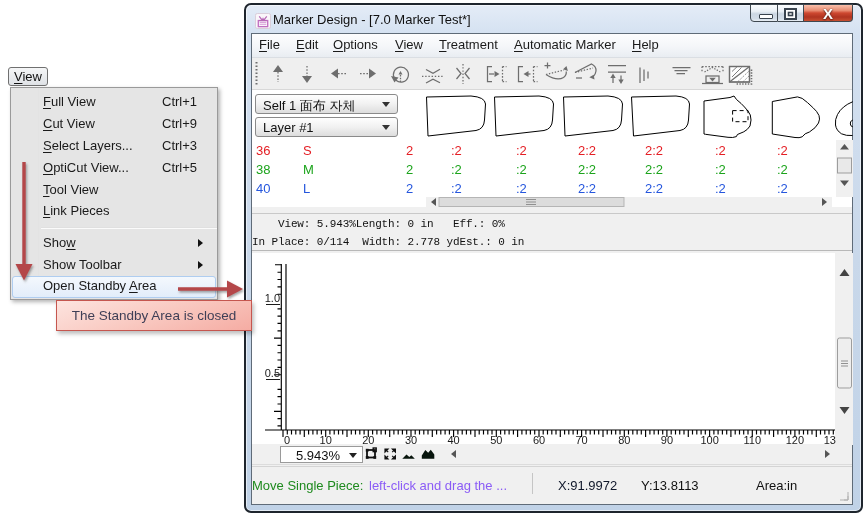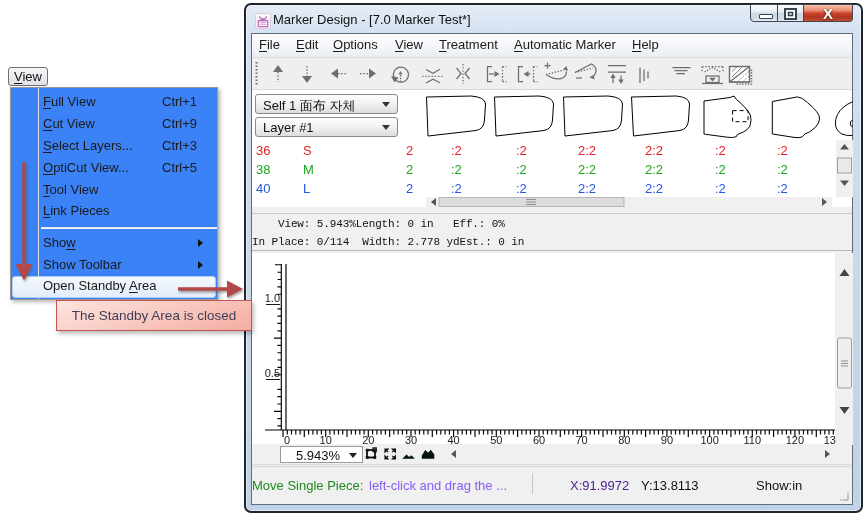--- a/index.html
+++ b/index.html
@@ -44,21 +44,21 @@
 #infopanel { position:absolute; left:0; top:179px; width:100%; height:38px; background:#f0f0f0; border-top:1px solid #c9c9c9; border-bottom:1px solid #b8b8b8; font-family:"Liberation Mono",monospace; font-size:11px; color:#111; white-space:pre;text-align:center; }
 
 #canvas { position:absolute; left:0; top:219px; width:583px; height:191px; background:#fff; }
 #bottomctr { position:absolute; left:0; top:410px; width:100%; height:21px; background:#f0f0f0; border-bottom:1px solid #dcdcdc; }
 #zoombox { position:absolute; left:28px; top:2px; width:83px; height:17px; background:#fff; border:1px solid #9a9a9a; font-size:13px; color:#111; padding:1px 0 0 15px; }
 
 #statusbar { position:absolute; left:0; top:432px; width:100%; height:38px; background:#f0f0f0; border-top:1px solid #d4d4d4; font-size:13px; }
 
 #viewbtn { position:absolute; left:8px; top:67px; width:40px; height:19px; border:1px solid #707070; border-radius:3px; background:linear-gradient(180deg,#f5f6f7,#dfe2e6); font-size:13px; color:#111; text-align:center; padding-top:1px; }
 #viewbtn u { text-decoration:underline; text-underline-offset:2px; }
-#menu { position:absolute; left:10px; top:87px; width:208px; height:213px; background:#3b82f6; border:1px solid #9a9a9a; box-shadow:2px 2px 4px rgba(0,0,0,0.3); }
+#menu { position:absolute; left:10px; top:87px; width:208px; height:213px; background:#e5e5e5; border:1px solid #9a9a9a; box-shadow:2px 2px 4px rgba(0,0,0,0.3); }
 #gutline { position:absolute; left:27px; top:0; width:1px; height:100%; background:#e3e3e3; }
 .menurow { position:absolute; left:32px; font-size:13px; color:#1a1a1a; }
 .shortcut { position:absolute; font-size:13px; color:#1a1a1a; }
 .subarr { position:absolute; width:0; height:0; border-top:4px solid transparent; border-bottom:4px solid transparent; border-left:5px solid #111; }
 #mhl { position:absolute; left:1px; top:188px; width:204px; height:22px; border:1px solid #afcdf0; border-radius:3px; background:linear-gradient(180deg,#f4f8fd,#e2edfa); }
 #msep { position:absolute; left:30px; top:139px; width:176px; height:2px; border-top:1px solid #e0e0e0; border-bottom:1px solid #fbfbfb; }
 
 #tooltip { position:absolute; left:56px; top:300px; width:196px; height:31px; border:1px solid #c5564f; background:linear-gradient(160deg,#fde4df 0%,#f9c9c1 50%,#f5aca3 100%); box-shadow:2px 3px 4px rgba(0,0,0,0.25); text-align:center; font-size:13.5px; color:#3f3f56; padding-top:7px; }
 </style>
 </head>
@@ -300,23 +300,23 @@
         <path d="M56.8 14.8 L56.8 11.5 L60.3 6 L63.2 8.8 L65.8 5.8 L69.3 10.5 L69.3 14.8 Z" fill="#07140c"></path>
 
         <path d="M86 10 l5 -4 v8 Z" fill="#555"></path>
         <path d="M465 10 l-5 -4 v8 Z" fill="#555"></path>
       </svg>
     </div>
     <div id="statusbar">
       <span style="position:absolute;left:0px;top:11px;color:#1e8a1e">Move Single Piece:</span>
       <span style="position:absolute;left:117px;top:11px;color:#8b5cf6">left-click and drag the ...</span>
       <span style="position:absolute;left:280px;top:6px;width:1px;height:21px;background:#c5c5c5"></span>
-      <span style="position:absolute;left:318px;top:11px;color:#4c1d95">X:91.9972</span>
+      <span style="position:absolute;left:306px;top:11px;color:#0f172a">X:91.9972</span>
       <span style="position:absolute;left:389px;top:11px;color:#111">Y:13.8113</span>
-      <span style="position:absolute;left:504px;top:11px;color:#111">Show:in</span>
+      <span style="position:absolute;left:504px;top:11px;color:#111">Area:in</span>
       <svg width="12" height="12" style="position:absolute;right:2px;bottom:2px">
             <path d="M10 2 v8 h-8 M10 6 v4 h-4" fill="none" stroke="#b0b0b0" stroke-width="1"></path>
           </svg>
     </div>
   </div>
 </div>
 
 <div id="viewbtn"><u>V</u>iew</div>
 <div id="menu">
   <div id="gutline"></div>

